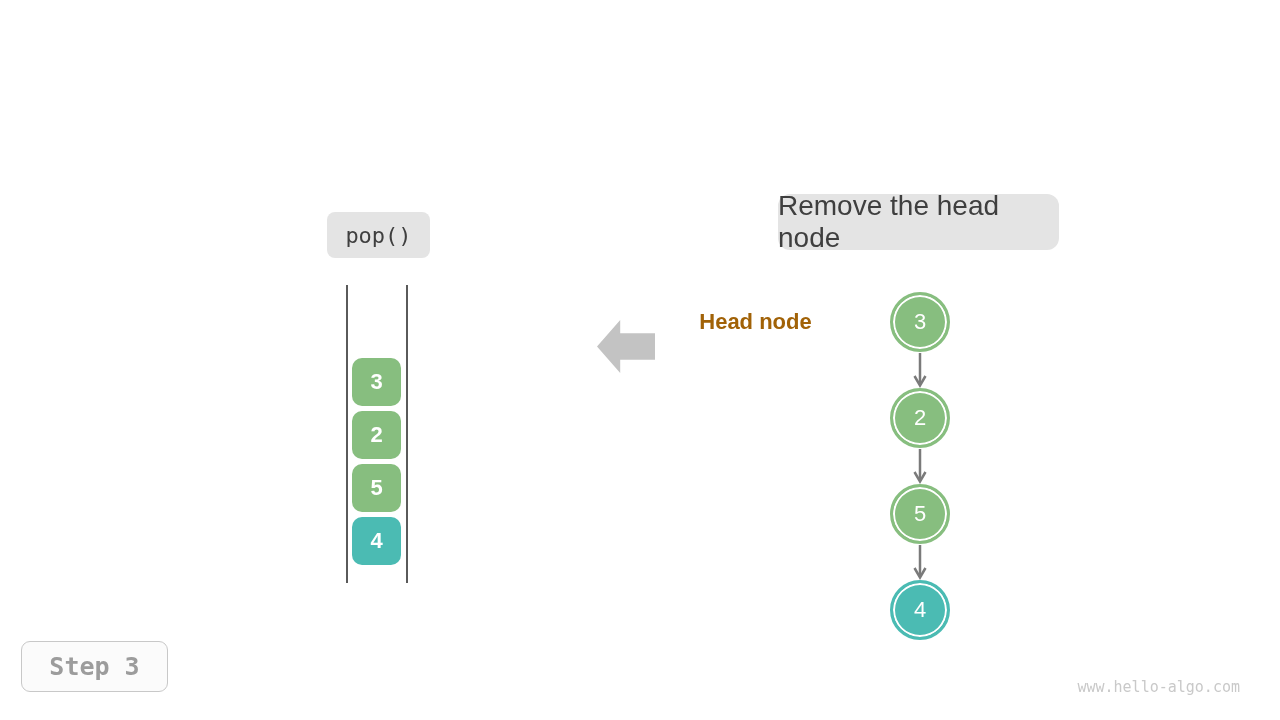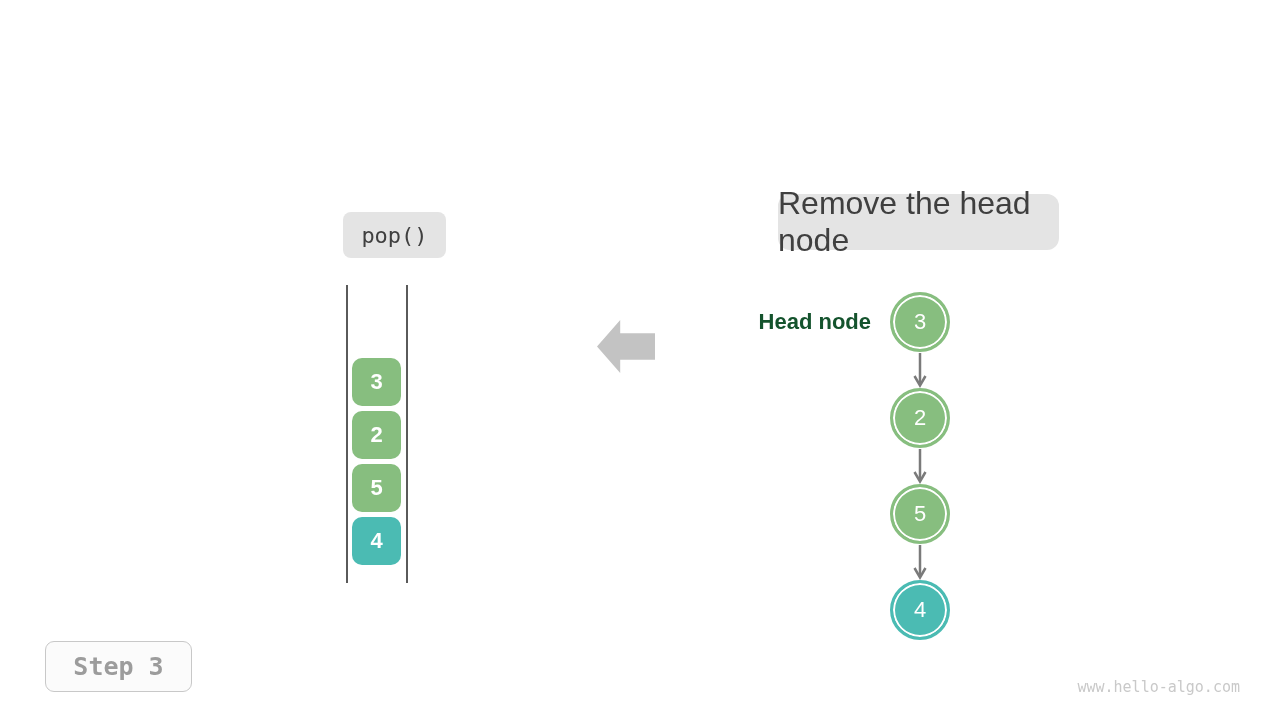--- a/index.html
+++ b/index.html
@@ -12,29 +12,29 @@
     font-family: "Liberation Sans", sans-serif;
   }
   .abs { position: absolute; }
 
   
   .op-box {
     left: 327px; top: 212px; width: 103px; height: 46px;
     background: #e4e4e4; border-radius: 8px;
     display: flex; align-items: center; justify-content: center;
     font-family: "DejaVu Sans Mono", monospace;
-    font-size: 22px; color: #3f3f3f; margin-left: 16px;
+    font-size: 22px; color: #3f3f3f;
   }
 
   
   .callout-box {
     left: 778px; top: 194px; width: 281px; height: 56px;
     background: #e4e4e4; border-radius: 12px;
     display: flex; align-items: center; justify-content: center;
-    font-size: 32px; color: #3f3f3f;
+    font-size: 28px; color: #3f3f3f;
   }
 
   
   .wall {
     width: 1.5px; height: 298px; top: 285px;
     background: #5a5a5a;
   }
   .wall-left  { left: 346px; }
   .wall-right { left: 406px; }
 
@@ -54,22 +54,22 @@
   }
 
   
   .caption {
     left: 420px; top: 403px; width: 444px;
     text-align: center; font-size: 24px; color: #8c8c8c;
   }
 
   
   .side-label {
-    left: 640px; width: 231px; text-align: right;
-    font-size: 22px; font-weight: bold; color: #14532d;
+    left: 640px; width: 231px; text-align: center;
+    font-size: 22px; font-weight: bold; color: #a16207;
     line-height: 28px;
   }
   .head-label { top: 308px; }
   .tail-label { top: 596px; }
 
   
   .ll-node {
     left: 890px; width: 60px; height: 60px;
     box-sizing: border-box;
     border-radius: 50%;
@@ -77,21 +77,21 @@
     box-shadow: inset 0 0 0 2px #ffffff;
     display: flex; align-items: center; justify-content: center;
     color: #ffffff; font-size: 22px; font-weight: 500;
   }
 
   
   .connector { left: 913px; width: 14px; height: 36px; }
 
   
   .step-box {
-    left: 45px; top: 641px; width: 147px; height: 51px;
+    left: 21px; top: 641px; width: 147px; height: 51px;
     box-sizing: border-box;
     background: #fbfbfb;
     border: 1.5px solid #c8c8c8; border-radius: 9px;
     display: flex; align-items: center; justify-content: center;
     font-family: "DejaVu Sans Mono", monospace;
     font-weight: bold; font-size: 25px; color: #9c9c9c;
   }
 
   
   .watermark {

